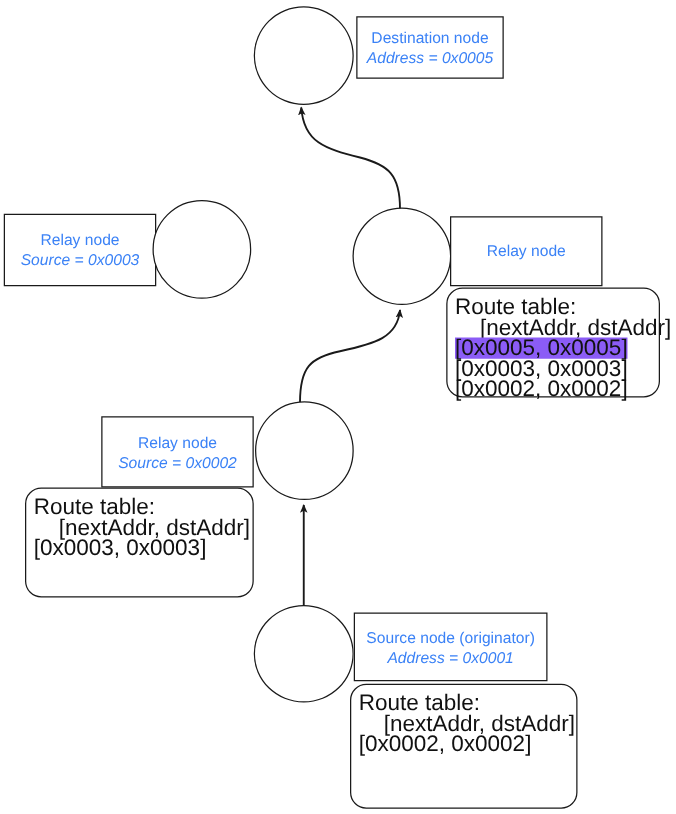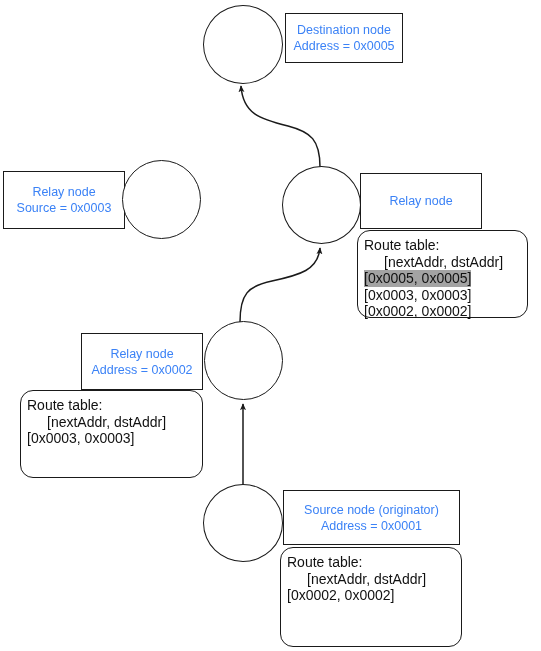--- a/index.html
+++ b/index.html
@@ -40,38 +40,38 @@
     box-sizing: border-box;
     display: flex;
     flex-direction: column;
     align-items: center;
     justify-content: center;
     font-size: 12.5px;
     line-height: 16px;
     color: #3b82f6;
     text-align: center;
   }
-  .label-box .line2 { white-space: pre; }
+  .label-box .line2 { white-space: pre; font-style: italic; }
   .route-box {
     position: absolute;
     border: 1.3px solid #1a1a1a;
     border-radius: 13px;
     background: #ffffff;
     box-sizing: border-box;
     padding: 6px 0 6px 6px;
-    font-size: 14px;
+    font-size: 18px;
     line-height: 16.5px;
     color: #111111;
     text-align: left;
   }
   .route-title { white-space: pre; }
   .route-header { white-space: pre; padding-left: 20px; }
   .route-entry { white-space: pre; display: inline-block; }
   .route-row { height: 16.5px; }
-  .hl { background: #a3a3a3; }
+  .hl { background: #8b5cf6; }
 </style>
 </head>
 <body>
 
 <div id="canvas">
 
   <svg id="edges" viewBox="0 0 541 651" width="541" height="651">
     <defs>
       <marker id="arrowhead" markerWidth="8" markerHeight="8" refX="6.2" refY="3.2" orient="auto" markerUnits="userSpaceOnUse">
         <path d="M0,0.2 L7,3.2 L0,6.2 L1.6,3.2 Z" fill="#1a1a1a"></path>
@@ -110,33 +110,33 @@
     <div class="route-row">
       <span class="route-entry">[0x0003, 0x0003]</span>
     </div>
     <div class="route-row">
       <span class="route-entry">[0x0002, 0x0002]</span>
     </div>
   </div>
 
   <div class="label-box" style="left:81px; top:333px; width:122px; height:57px;">
     <div class="line1">Relay node</div>
-    <div class="line2">Address = 0x0002</div>
+    <div class="line2">Source = 0x0002</div>
   </div>
   <div class="node-circle" style="left:204px; top:321px; width:79px; height:79px;"></div>
   <div class="route-box" style="left:20px; top:390px; width:183px; height:88px;">
     <div class="route-row route-title">Route table:</div>
     <div class="route-row route-header">[nextAddr, dstAddr]</div>
     <div class="route-row">
       <span class="route-entry">[0x0003, 0x0003]</span>
     </div>
   </div>
 
   <div class="node-circle" style="left:203px; top:484px; width:80px; height:78px;"></div>
-  <div class="label-box" style="left:283px; top:490px; width:177px; height:55px;">
+  <div class="label-box" style="left:283px; top:490px; width:155px; height:55px;">
     <div class="line1">Source node (originator)</div>
     <div class="line2">Address = 0x0001</div>
   </div>
   <div class="route-box" style="left:280px; top:547px; width:182px; height:100px;">
     <div class="route-row route-title">Route table:</div>
     <div class="route-row route-header">[nextAddr, dstAddr]</div>
     <div class="route-row">
       <span class="route-entry">[0x0002, 0x0002]</span>
     </div>
   </div>

